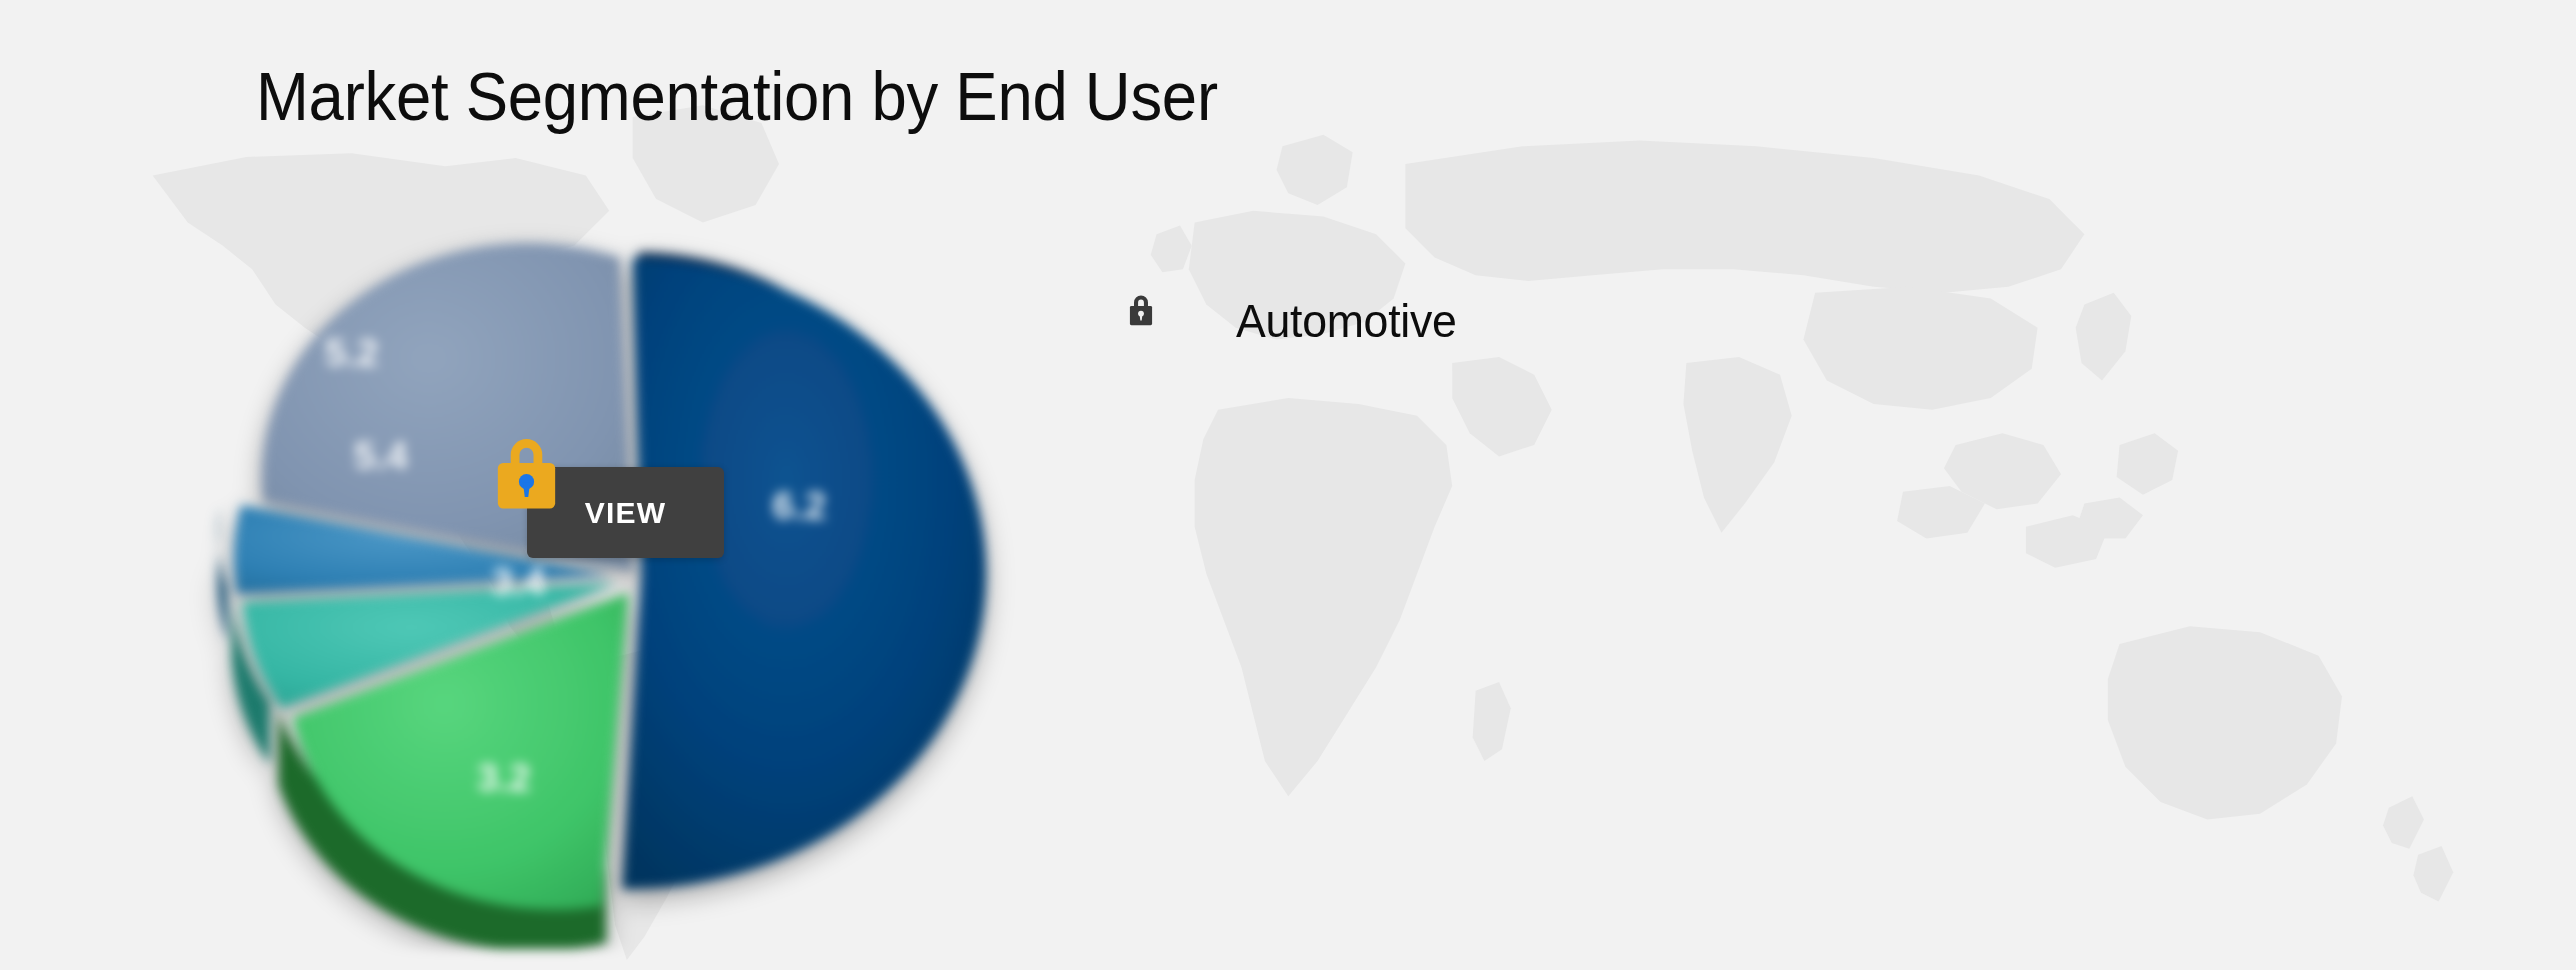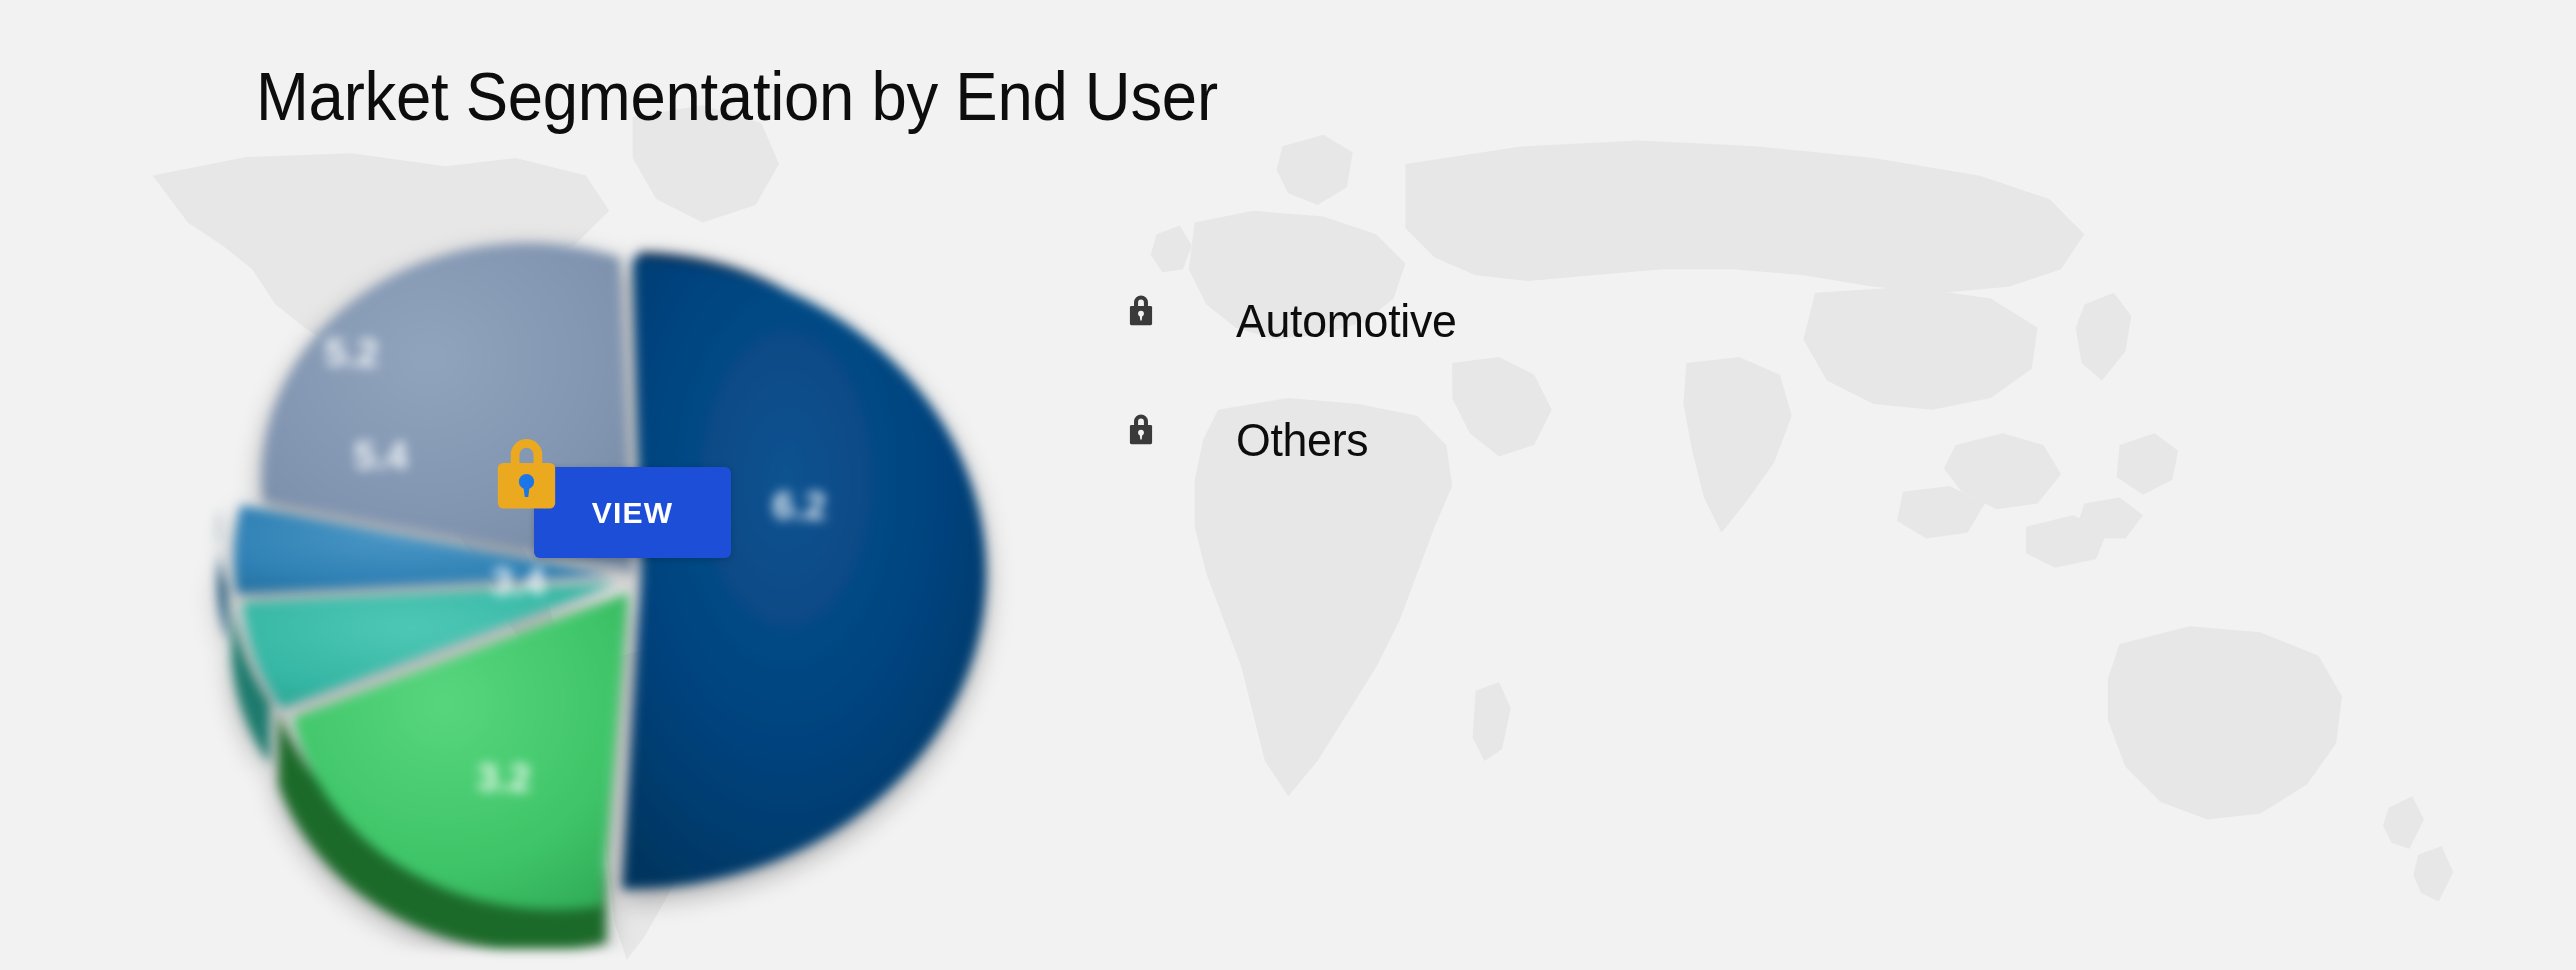--- a/index.html
+++ b/index.html
@@ -67,25 +67,25 @@
   .paywall {
     position: absolute;
     left: 492px;
     top: 430px;
     width: 246px;
     height: 146px;
     pointer-events: none;
   }
   .view-btn {
     position: absolute;
-    left: 42px;
+    left: 35px;
     top: 37px;
     width: 197px;
     height: 91px;
-    background: #1d4ed8;
+    background: #404040;
     border: none;
     border-radius: 5.9px;
     color: #ffffff;
     font-size: 30px;
     font-weight: 700;
     letter-spacing: 1.2px;
     font-family: "Liberation Sans", sans-serif;
     cursor: pointer;
     pointer-events: auto;
     display: flex;
@@ -316,28 +316,17 @@
           <path d="M12 24 V16 a12 12 0 0 1 24 0 V24 h-7 V16 a5 5 0 0 0-10 0 V24 Z" fill="#3a3a3a"></path>
           <rect x="5" y="22" width="38" height="33" rx="2.5" fill="#3a3a3a"></rect>
           <circle cx="24" cy="35" r="5" fill="#f2f2f2"></circle>
           <path d="M21.5 36 h5 l-1.3 11 h-2.4 Z" fill="#f2f2f2"></path>
         </svg>
       </span>
       <span class="legend-label">Automotive</span>
     </div>
 
 
-    <div class="legend-row">
-      <span class="legend-lock">
-        <svg viewBox="0 0 48 56" xmlns="http://www.w3.org/2000/svg" aria-hidden="true">
-          <path d="M12 24 V16 a12 12 0 0 1 24 0 V24 h-7 V16 a5 5 0 0 0-10 0 V24 Z" fill="#3a3a3a"></path>
-          <rect x="5" y="22" width="38" height="33" rx="2.5" fill="#3a3a3a"></rect>
-          <circle cx="24" cy="35" r="5" fill="#f2f2f2"></circle>
-          <path d="M21.5 36 h5 l-1.3 11 h-2.4 Z" fill="#f2f2f2"></path>
-        </svg>
-      </span>
-      <span class="legend-label">Others</span>
-    </div>
 
   </div>
 
 </div>
 
 
 </body></html>

